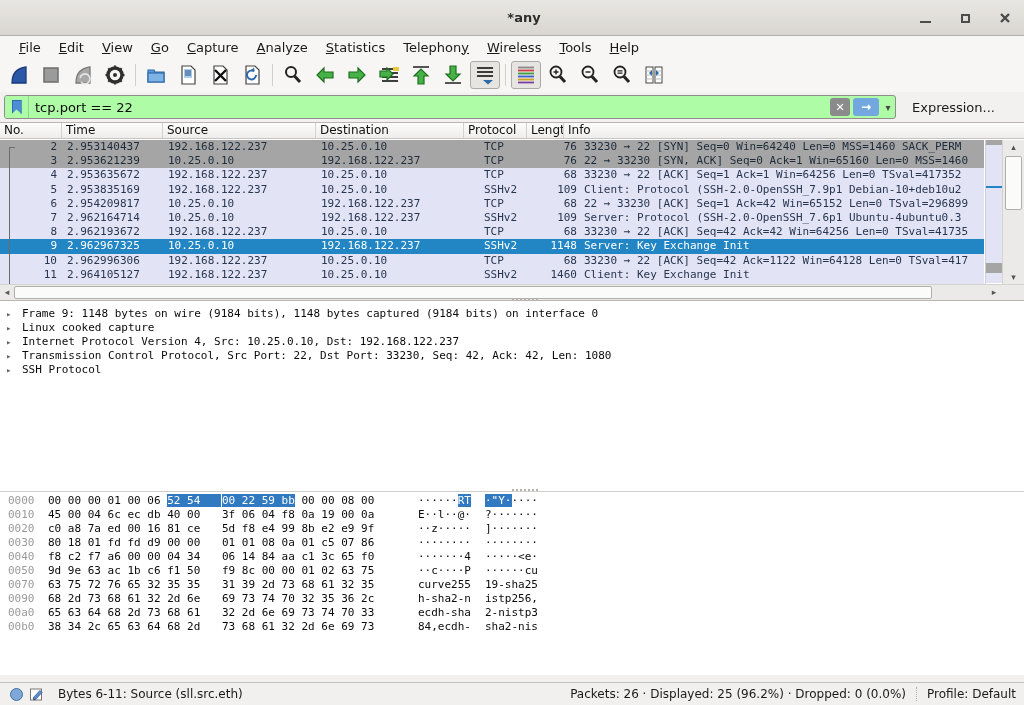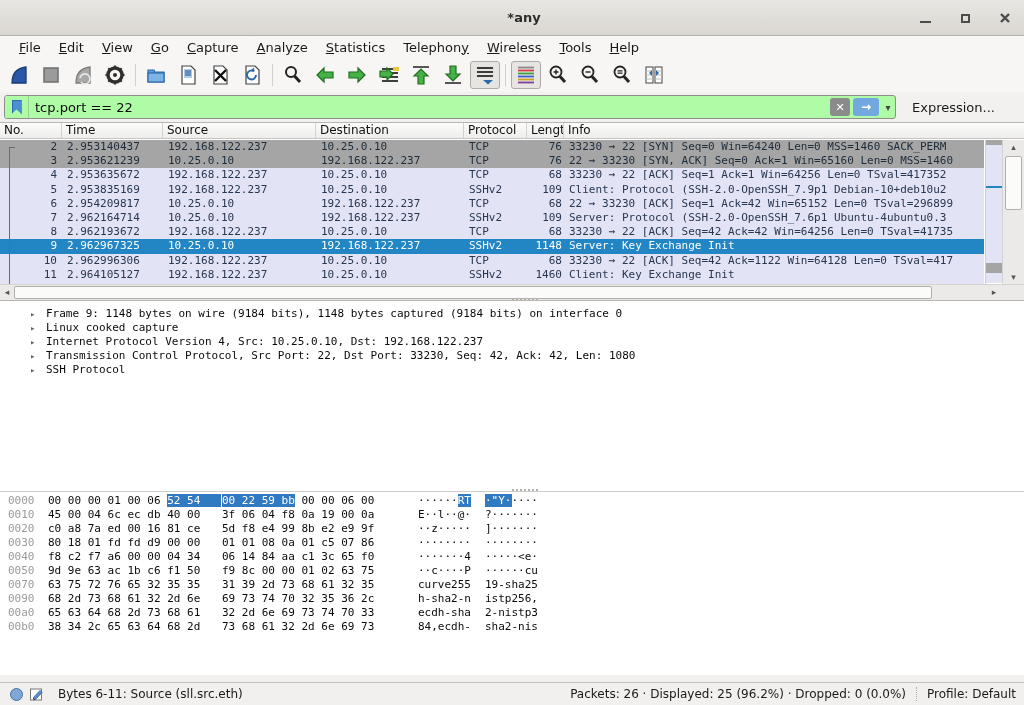--- a/index.html
+++ b/index.html
@@ -71,21 +71,21 @@
   .prow { display:flex; height:14.2px; line-height:14.2px;
     font-family:"DejaVu Sans Mono", monospace; font-size:11px;
     white-space:nowrap; color:#27374f; }
   .prow.gray { background:#a5a5a5; color:#1d2b3a; }
   .prow.tcp  { background:#e3e3f6; }
   .prow.sel  { background:#2285c4; color:#fff; }
   .c-no   { width:62px; text-align:right; padding-right:5px; }
   .c-time { width:101px; padding-left:5px; }
   .c-src  { width:153px; padding-left:5px; }
   .c-dst  { width:148px; padding-left:5px; }
-  .c-proto{ width:63px; padding-left:5px; }
+  .c-proto{ width:63px; padding-left:5px;margin-left:15px; }
   .c-len  { width:37px; text-align:right; padding-right:2px; }
   .c-info { flex:1; padding-left:5px; overflow:hidden; }
   .h-no   { width:62px; } .h-time { width:101px; } .h-src { width:153px; }
   .h-dst  { width:148px; } .h-proto{ width:63px; } .h-len { width:37px; }
   .h-info { flex:1; border-right:none; }
   .conv-line { position:absolute; left:9px; top:7px; bottom:0; width:1px;
     background:#6b6b6b; }
   .conv-stub { position:absolute; left:9px; top:7px; width:6px; height:1px;
     background:#6b6b6b; }
   
@@ -110,21 +110,21 @@
   .hsb-left { left:0; } .hsb-right { right:0; }
   .hsb-thumb { position:absolute; top:1px; left:14px; width:918px; height:13px;
     background:#fbfbfa; border:1px solid #b1afab; border-radius:2px; }
   .hsb-corner { position:absolute; right:0; bottom:0; width:23px; height:16px;
     background:#eceae8; border-top:1px solid #d5d3cf; }
 
   
   .details { height:191px; background:#fff; border-top:1px solid #b9b6b2;
     padding:6px 0 0 6px; position:relative; }
   .dline { height:14px; line-height:14px; font-family:"DejaVu Sans Mono", monospace;
-    font-size:11px; color:#0a0a0a; white-space:nowrap; overflow:hidden;margin-left:24px; }
+    font-size:11px; color:#0a0a0a; white-space:nowrap; overflow:hidden; }
   .tri { display:inline-block; width:16px; color:#666; font-size:9px; }
   .grip { position:absolute; top:-3px; left:50%; width:26px; height:4px;
     border-top:2px dotted #b5b2ae; }
 
   
   .hexpane { height:184px; background:#fff; border-top:1px solid #cfcdc9;
     padding:2px 0 0 8px; position:relative; }
   .hexline { height:14px; line-height:14px; font-family:"DejaVu Sans Mono", monospace;
     font-size:11px; white-space:pre; color:#0a0a0a; }
   .off { display:inline-block; width:40px; color:#9a9a9a; }
@@ -497,21 +497,21 @@
     <div class="grip"></div>
     <div class="dline"><span class="tri">▸</span><span>Frame 9: 1148 bytes on wire (9184 bits), 1148 bytes captured (9184 bits) on interface 0</span></div>
     <div class="dline"><span class="tri">▸</span><span>Linux cooked capture</span></div>
     <div class="dline"><span class="tri">▸</span><span>Internet Protocol Version 4, Src: 10.25.0.10, Dst: 192.168.122.237</span></div>
     <div class="dline"><span class="tri">▸</span><span>Transmission Control Protocol, Src Port: 22, Dst Port: 33230, Seq: 42, Ack: 42, Len: 1080</span></div>
     <div class="dline"><span class="tri">▸</span><span>SSH Protocol</span></div>
   </div>
 
   <div class="hexpane">
     <div class="grip"></div>
-    <div class="hexline"><span class="off">0000</span><span class="hx1"><span>00 00 00 01 00 06 </span><span class="hl hl-bridge">52 54</span></span><span class="hx2"><span class="hl">00 22 59 bb</span><span> 00 00 06 00</span></span><span class="as1"><span>······</span><span class="hl">RT</span></span><span class="as2"><span class="hl">·"Y·</span><span>····</span></span></div>
+    <div class="hexline"><span class="off">0000</span><span class="hx1"><span>00 00 00 01 00 06 </span><span class="hl hl-bridge">52 54</span></span><span class="hx2"><span class="hl">00 22 59 bb</span><span> 00 00 08 00</span></span><span class="as1"><span>······</span><span class="hl">RT</span></span><span class="as2"><span class="hl">·"Y·</span><span>····</span></span></div>
     <div class="hexline"><span class="off">0010</span><span class="hx1">45 00 04 6c ec db 40 00</span><span class="hx2">3f 06 04 f8 0a 19 00 0a</span><span class="as1">E··l··@·</span><span class="as2">?·······</span></div>
     <div class="hexline"><span class="off">0020</span><span class="hx1">c0 a8 7a ed 00 16 81 ce</span><span class="hx2">5d f8 e4 99 8b e2 e9 9f</span><span class="as1">··z·····</span><span class="as2">]·······</span></div>
     <div class="hexline"><span class="off">0030</span><span class="hx1">80 18 01 fd fd d9 00 00</span><span class="hx2">01 01 08 0a 01 c5 07 86</span><span class="as1">········</span><span class="as2">········</span></div>
     <div class="hexline"><span class="off">0040</span><span class="hx1">f8 c2 f7 a6 00 00 04 34</span><span class="hx2">06 14 84 aa c1 3c 65 f0</span><span class="as1">·······4</span><span class="as2">·····&lt;e·</span></div>
     <div class="hexline"><span class="off">0050</span><span class="hx1">9d 9e 63 ac 1b c6 f1 50</span><span class="hx2">f9 8c 00 00 01 02 63 75</span><span class="as1">··c····P</span><span class="as2">······cu</span></div>
     <div class="hexline"><span class="off">0070</span><span class="hx1">63 75 72 76 65 32 35 35</span><span class="hx2">31 39 2d 73 68 61 32 35</span><span class="as1">curve255</span><span class="as2">19-sha25</span></div>
     <div class="hexline"><span class="off">0090</span><span class="hx1">68 2d 73 68 61 32 2d 6e</span><span class="hx2">69 73 74 70 32 35 36 2c</span><span class="as1">h-sha2-n</span><span class="as2">istp256,</span></div>
     <div class="hexline"><span class="off">00a0</span><span class="hx1">65 63 64 68 2d 73 68 61</span><span class="hx2">32 2d 6e 69 73 74 70 33</span><span class="as1">ecdh-sha</span><span class="as2">2-nistp3</span></div>
     <div class="hexline"><span class="off">00b0</span><span class="hx1">38 34 2c 65 63 64 68 2d</span><span class="hx2">73 68 61 32 2d 6e 69 73</span><span class="as1">84,ecdh-</span><span class="as2">sha2-nis</span></div>
   </div>

